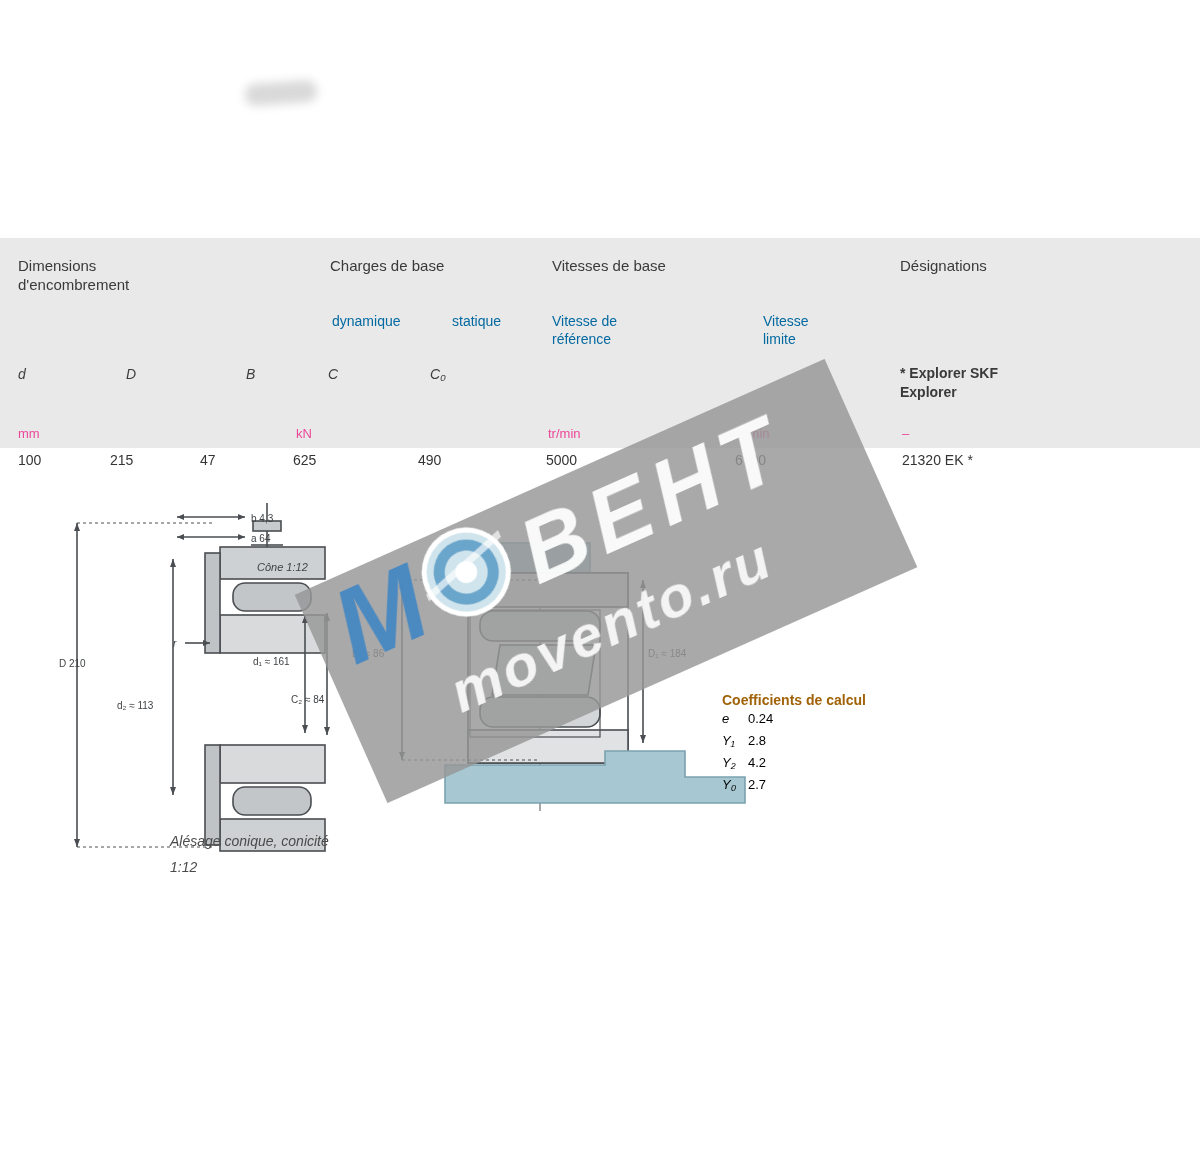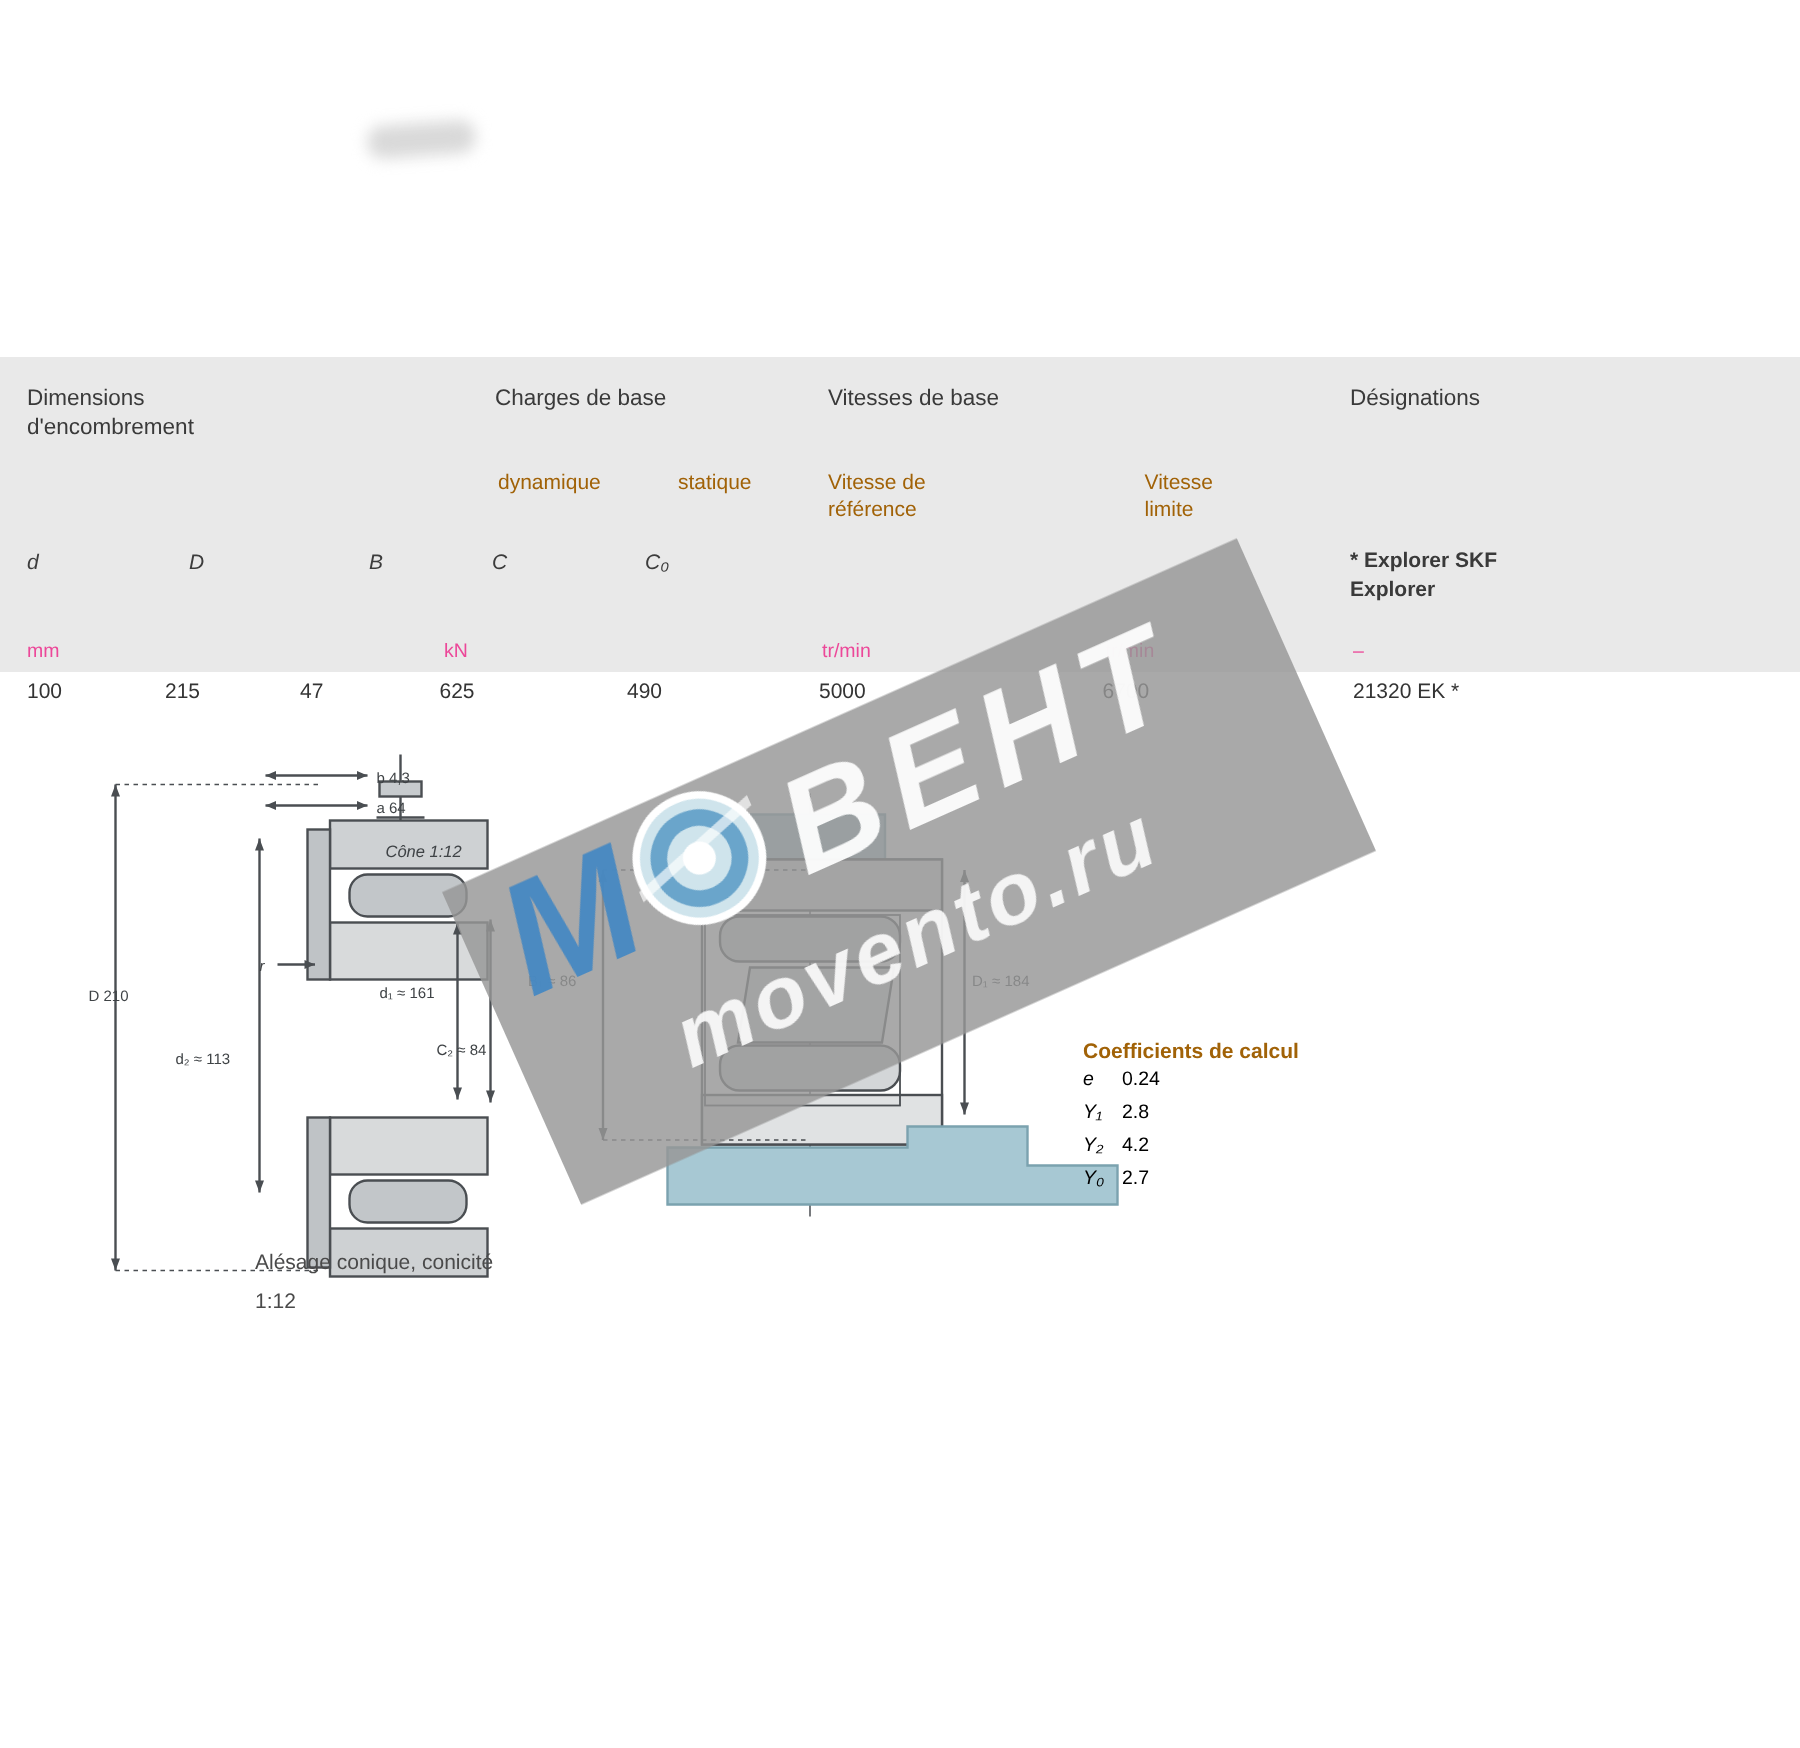--- a/index.html
+++ b/index.html
@@ -3,26 +3,26 @@
 <meta charset="utf-8">
 <style>
   html,body{margin:0;padding:0}
   body{width:1200px;height:1165px;background:#ffffff;position:relative;overflow:hidden;
        font-family:"Liberation Sans",sans-serif;color:#3c3c3c}
   .abs{position:absolute}
   .soft{filter:blur(0.45px)}
   
   .tband{left:0;top:238px;width:1200px;height:210px;background:#e9e9e9}
   .hdr{font-weight:normal;font-size:15px;color:#3a3a3a;line-height:19px;white-space:nowrap}
-  .sub{font-size:14px;color:#a16207;line-height:18px;white-space:nowrap}
+  .sub{font-size:14px;color:#0369a1;line-height:18px;white-space:nowrap}
   .sym{font-style:italic;font-size:14px;color:#3c3c3c}
   .unit{font-size:13px;color:#ec4899}
   .val{font-size:14px;color:#343434;white-space:nowrap}
   .note{font-weight:bold;font-size:14px;color:#3a3a3a;line-height:19px;white-space:nowrap}
-  .cap{font-size:14px;color:#4a4a4a;line-height:26px}
+  .cap{font-style:italic;font-size:14px;color:#4a4a4a;line-height:26px}
   .factors-title{font-weight:bold;font-size:14px;color:#a16207}
   .frow{font-size:13px;color:#000000;line-height:22px}
   .fsym{font-style:italic;display:inline-block;width:26px}
   
   .banner{left:316px;top:467px;width:580px;height:228px;background:rgba(150,150,150,.82);
           transform:rotate(-24deg);z-index:6}
   .wm-row{position:absolute;left:26px;top:2px;display:flex;align-items:flex-end}
   .wm-m{font-size:106px;font-weight:bold;font-style:italic;color:#4688c2;line-height:.95;opacity:.95}
   .wm-brand{font-size:90px;font-weight:bold;font-style:italic;color:rgba(255,255,255,.93);
             letter-spacing:9px;line-height:.95;margin-left:14px}

